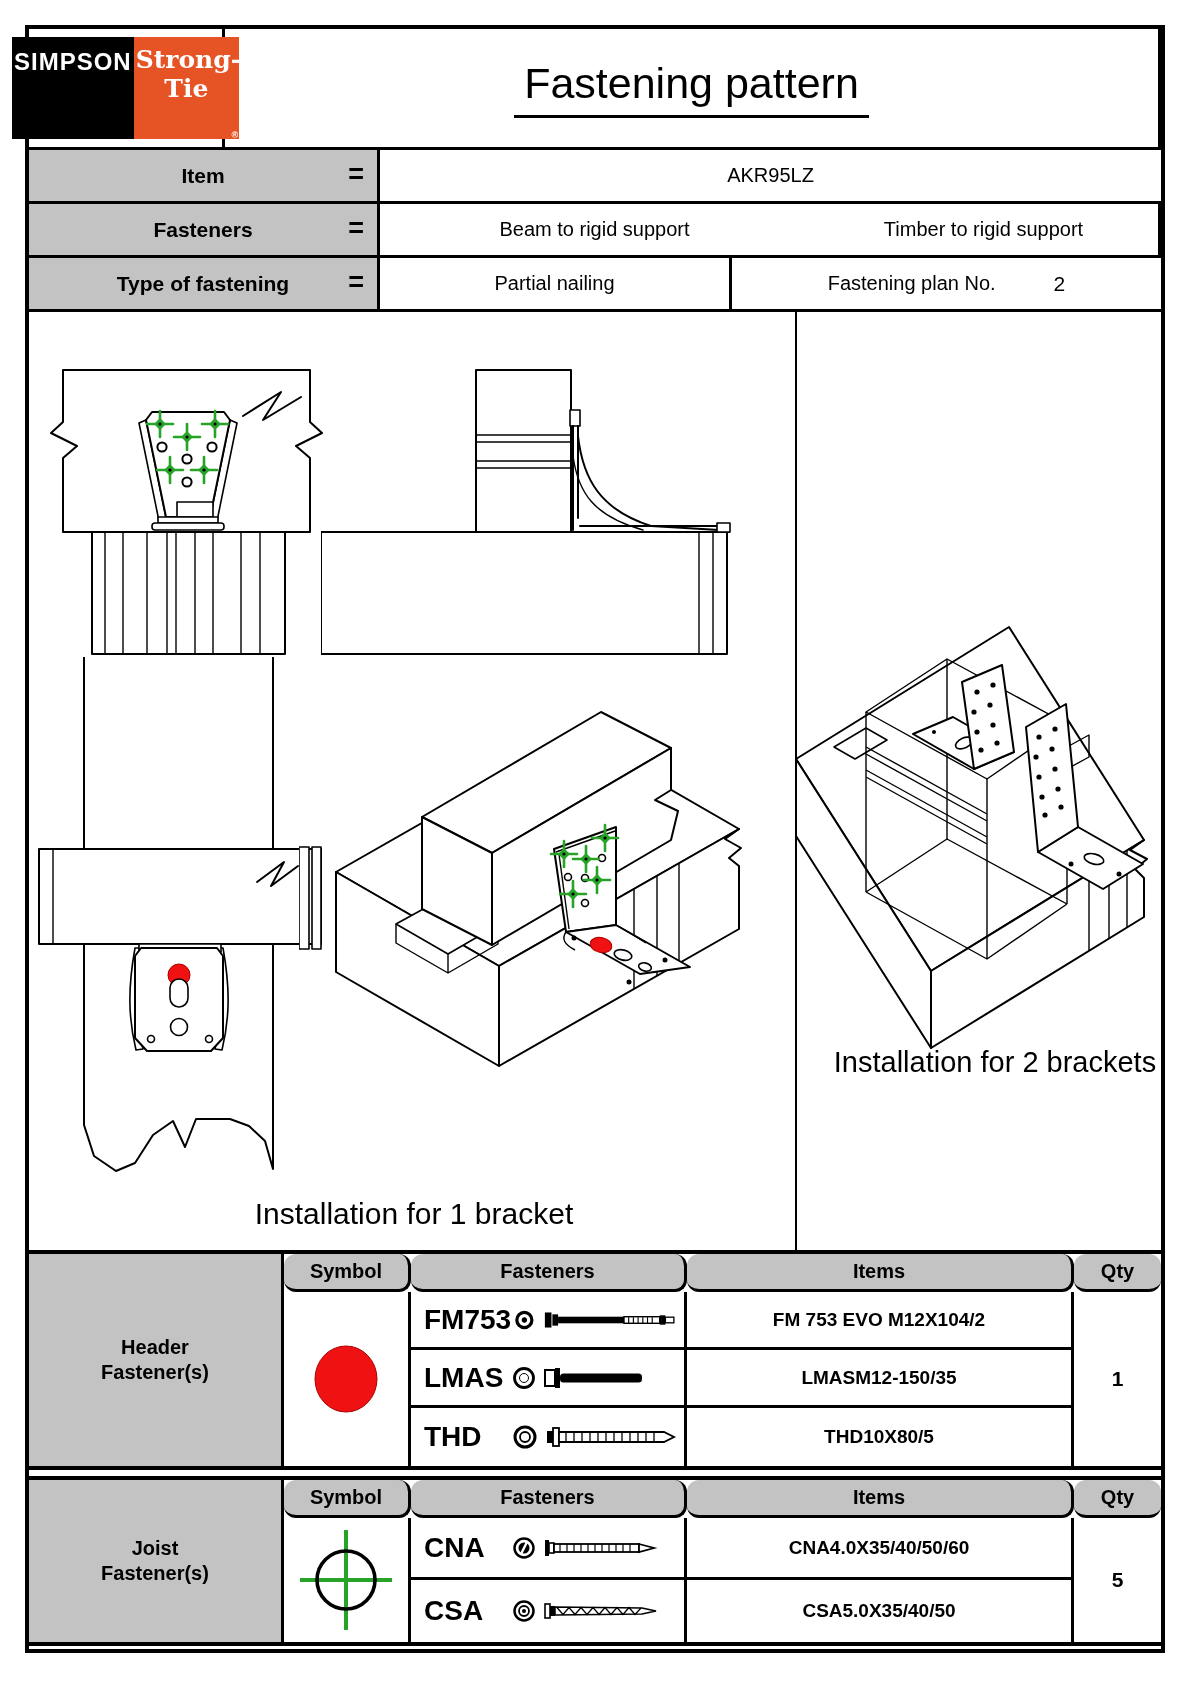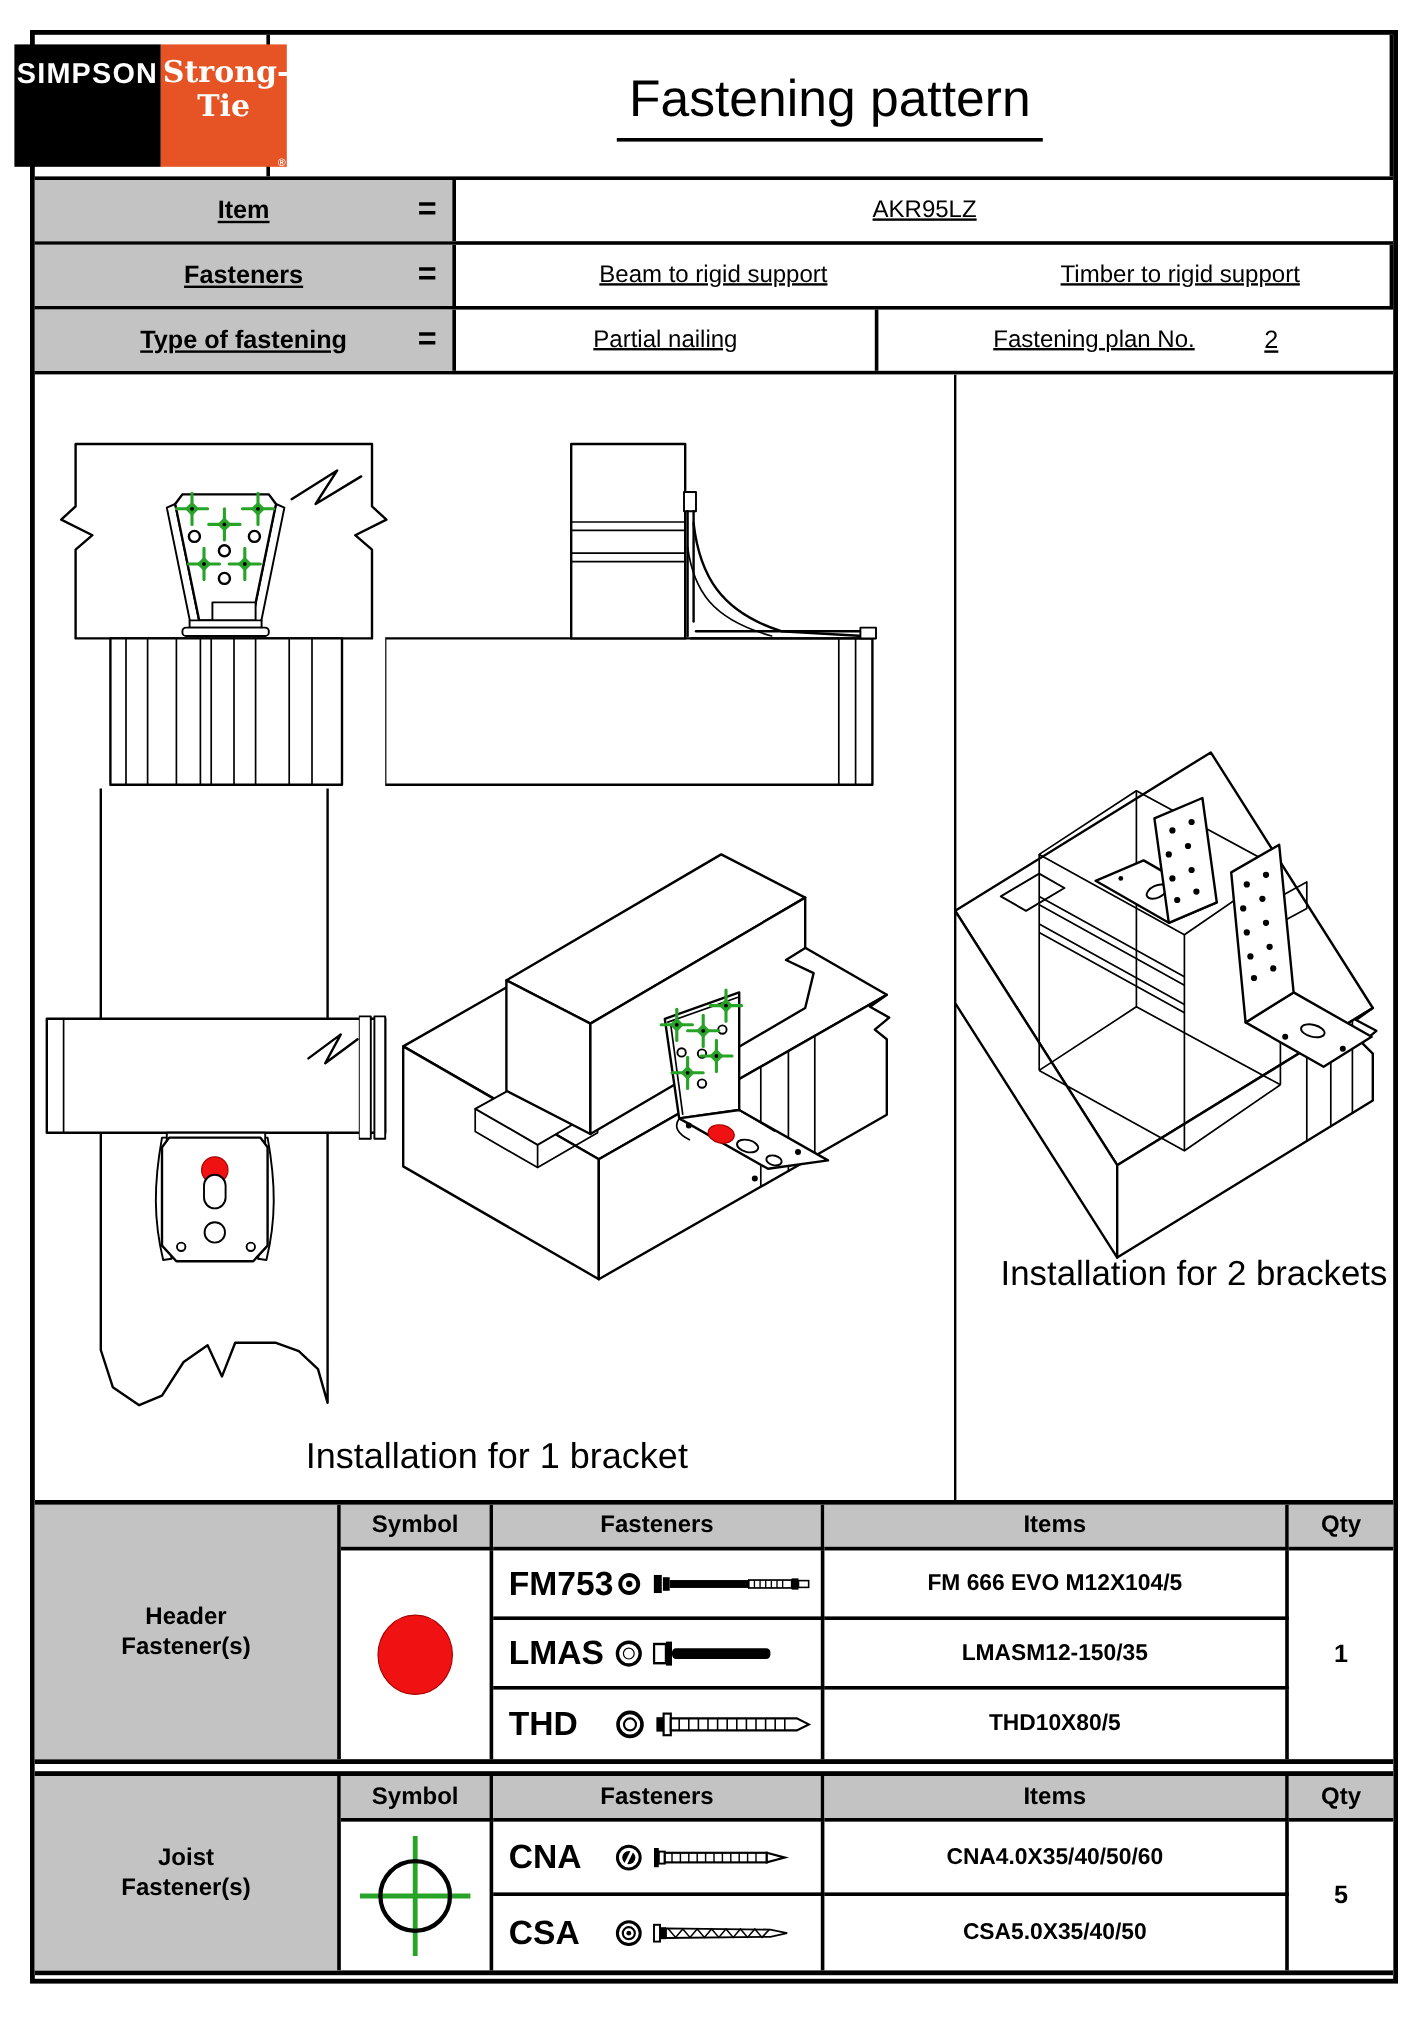--- a/index.html
+++ b/index.html
@@ -15,21 +15,21 @@
   .title-cell{flex:1;border-right:3px solid #000;display:flex;align-items:center;justify-content:center;}
   .title-cell span{font-size:43px;border-bottom:3px solid #000;padding:0 10px 7px;}
   .meta-block{box-sizing:border-box;width:417px;display:grid;grid-template-columns:163px 112px 142px;grid-template-rows:40px 43px 35px;}
   .m{box-sizing:border-box;display:flex;align-items:center;justify-content:center;border-left:2px solid #000;border-bottom:2px solid #000;font-size:15px;}
   .sym-cell{grid-row:1/span 2;grid-column:1;border-left:none;}
   .rev-val{font-size:17px;}
   .dwg-label{grid-column:1;border-left:none;border-bottom:none;font-size:15px;}
   .dwg-val{grid-column:2/span 2;border-bottom:none;font-size:13px;font-weight:bold;letter-spacing:0;}
 
   
-  .info-row{display:flex;height:54px;border-bottom:3px solid #000;box-sizing:border-box;text-decoration:underline;}
+  .info-row{display:flex;height:54px;border-bottom:3px solid #000;box-sizing:border-box;}
   .ilabel{box-sizing:border-box;width:351px;background:#c3c3c3;border-right:3px solid #000;position:relative;display:flex;align-items:center;justify-content:center;font-weight:bold;font-size:21px;}
   .ilabel .eq{position:absolute;right:13px;font-weight:900;font-size:27px;top:50%;transform:translateY(-56%);}
   .ival{flex:1;display:flex;align-items:center;justify-content:center;font-size:20px;}
   .ival.split{box-sizing:border-box;width:352px;flex:none;border-right:3px solid #000;}
   .plan-cell{gap:58px;}
   .plan-cell .pv{font-size:21px;}
 
   
   .drawing-area{position:relative;height:938px;overflow:hidden;}
   .vdivider{position:absolute;left:766px;top:0;width:2px;height:100%;background:#000;}
@@ -47,21 +47,21 @@
   .red{fill:#f01212;stroke:#a00;stroke-width:1;}
 
   
   .ftable{display:grid;grid-template-columns:255px 127px 276px 387px 87px;border-top:4px solid #000;border-bottom:4px solid #000;box-sizing:border-box;background:#fff;}
   .t1{grid-template-rows:38px 58px 58px 58px;}
   .t2{grid-template-rows:38px 62px 62px;}
   .tgap{height:6px;background:#fff;}
   .gcell{box-sizing:border-box;}
   .glabel{grid-column:1;background:#c3c3c3;border-right:3px solid #000;display:flex;flex-direction:column;align-items:center;justify-content:center;font-weight:bold;font-size:20px;line-height:1.25;}
   .t1 .glabel{grid-row:1/span 4;} .t2 .glabel{grid-row:1/span 3;}
-  .ghead{background:#c3c3c3;border-right:3px solid #000;border-bottom:3px solid #000;display:flex;align-items:center;justify-content:center;font-weight:bold;font-size:20px;grid-row:1;}
+  .ghead{background:#c3c3c3;border-right:3px solid #000;border-bottom:3px solid #000;display:flex;align-items:center;justify-content:center;font-weight:bold;font-size:20px;grid-row:1;border-radius:12px;}
   .ghead.last{border-right:none;}
   .gsym{grid-column:2;border-right:3px solid #000;display:flex;align-items:center;justify-content:center;}
   .t1 .gsym{grid-row:2/span 3;} .t2 .gsym{grid-row:2/span 2;}
   .gfast{grid-column:3;border-right:3px solid #000;border-bottom:3px solid #000;display:flex;align-items:center;padding-left:13px;gap:8px;}
   .gfast .fname{font-weight:bold;font-size:28px;min-width:80px;}
   .gitem{grid-column:4;border-right:3px solid #000;border-bottom:3px solid #000;display:flex;align-items:center;justify-content:center;font-weight:bold;font-size:19px;}
   .rowlast{border-bottom:none!important;}
   .gqty{grid-column:5;display:flex;align-items:center;justify-content:center;font-weight:bold;font-size:21px;}
   .t1 .gqty{grid-row:2/span 3;} .t2 .gqty{grid-row:2/span 2;}
 </style>
@@ -345,21 +345,21 @@
             <line x1="96" y1="8" x2="96" y2="14.5"></line>
             <line x1="101" y1="8" x2="101" y2="14.5"></line>
             <line x1="106" y1="8" x2="106" y2="14.5"></line>
             <line x1="111" y1="8" x2="111" y2="14.5"></line>
             <line x1="116" y1="8" x2="116" y2="14.5"></line>
           </g>
         <rect x="124" y="6" width="6" height="10"></rect>
           <rect x="130" y="8" width="9" height="6" fill="#fff" stroke="#000" stroke-width="1.4"></rect>
       </svg>
     </div>
-    <div class="gcell gitem" style="grid-row:2">FM 666 EVO M12X104/5</div>
+    <div class="gcell gitem" style="grid-row:2">FM 753 EVO M12X104/2</div>
 
     <div class="gcell gfast" style="grid-row:3">
       <span class="fname">LMAS</span>
       <svg width="24" height="24" viewBox="0 0 24 24">
         <circle cx="12" cy="12" r="9.5" fill="none" stroke="#000" stroke-width="2.8"></circle>
           <circle cx="12" cy="12" r="4.5" fill="none" stroke="#000" st="" roke-width="2.2"></circle>
       </svg>
       <svg width="120" height="24" viewBox="0 0 120 24">
         <rect x="1" y="4" width="10" height="16" fill="#fff" stroke="#000" stroke-width="2"></rect>
         <rect x="11" y="2" width="5" height="20"></rect>

